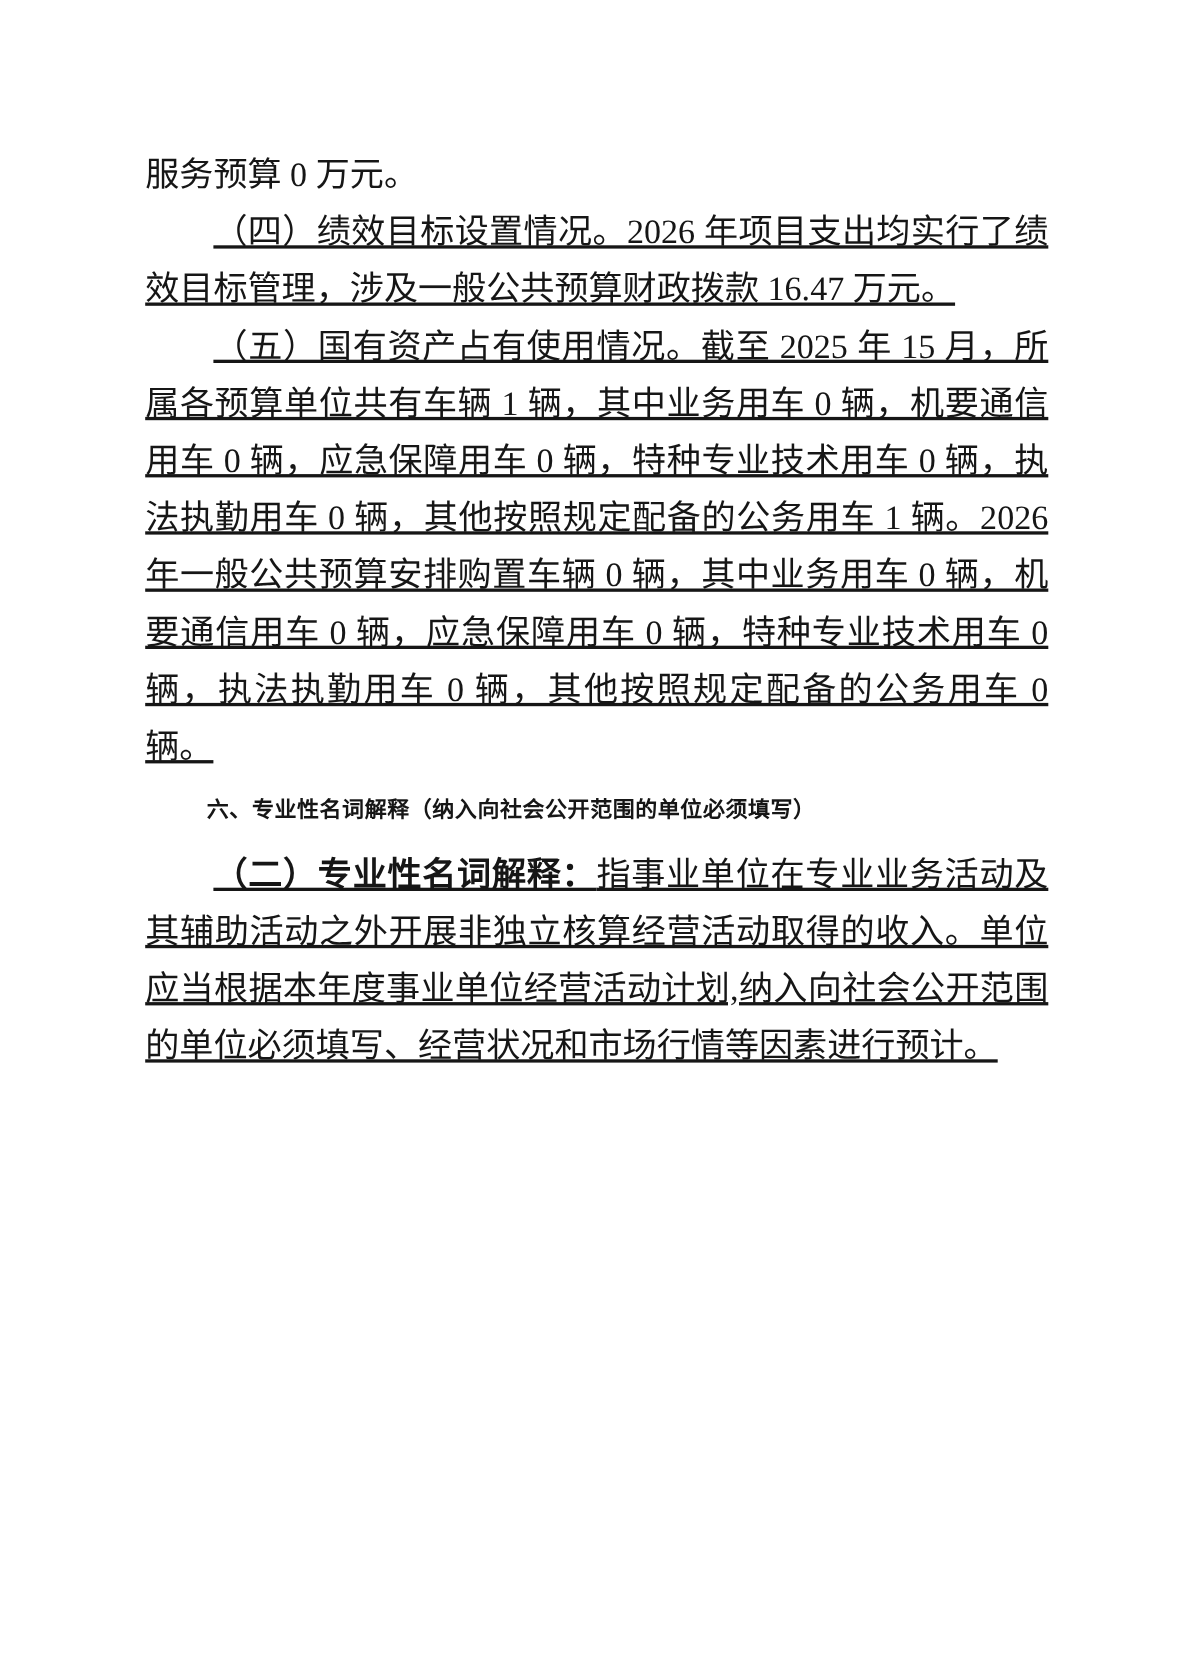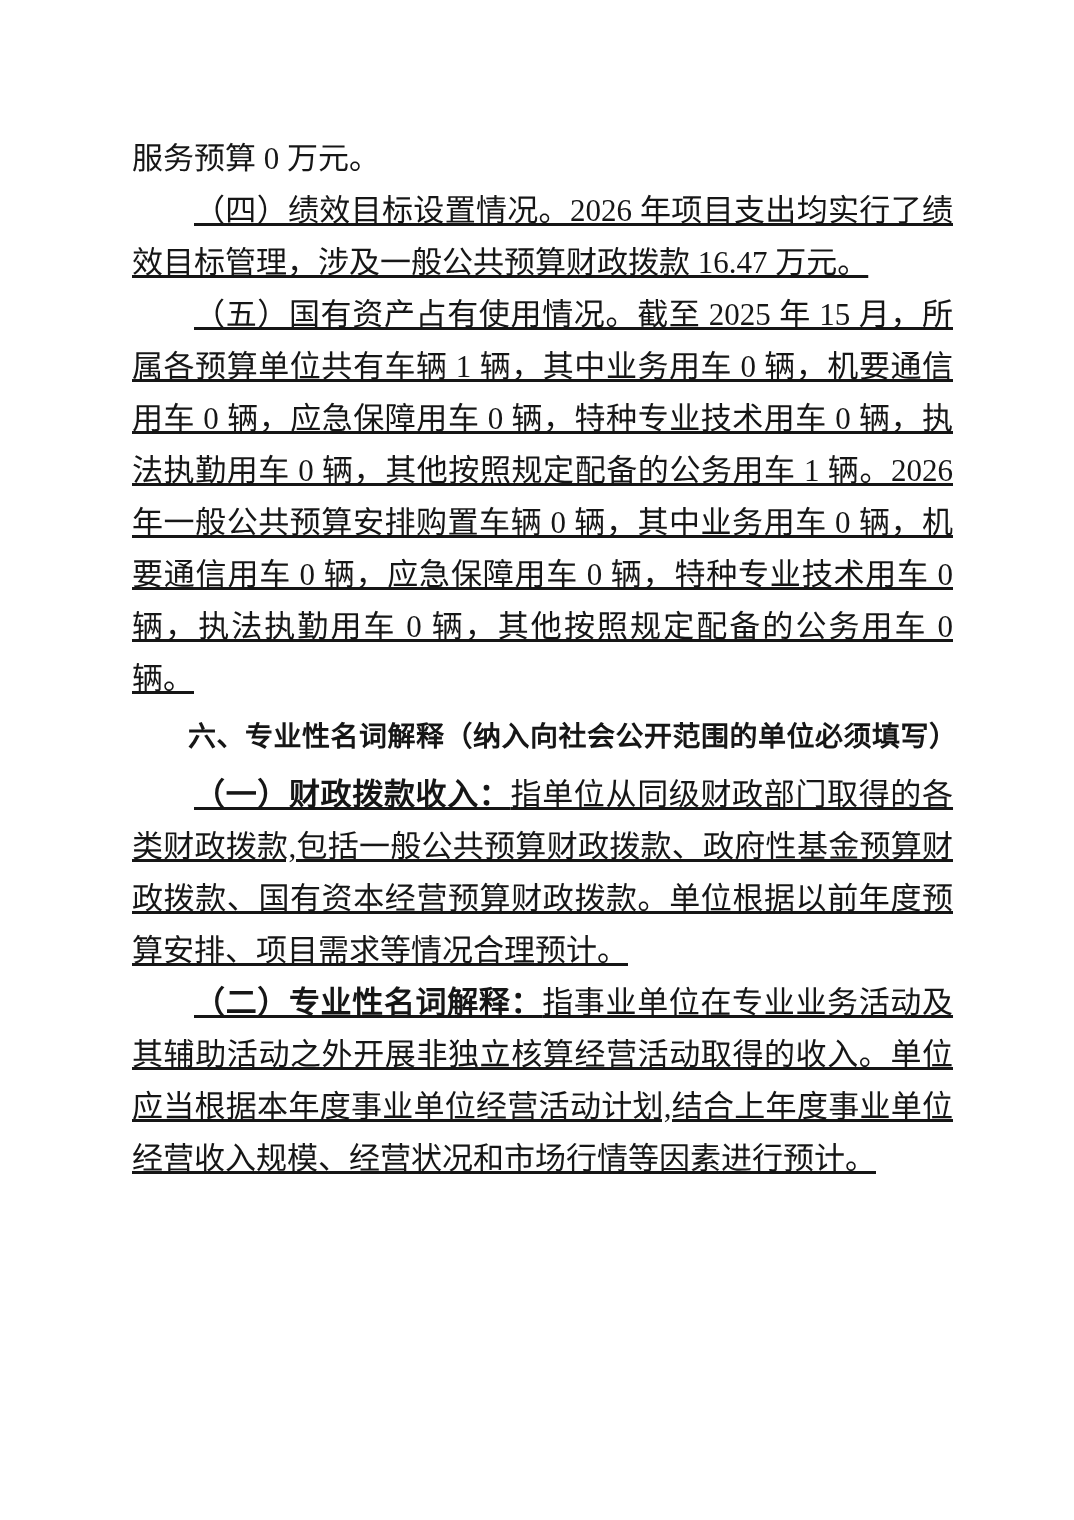--- a/index.html
+++ b/index.html
@@ -33,21 +33,21 @@
   }
   p.indent {
     text-indent: 62px;
     text-decoration: underline;
   }
   .lead {
     font-weight: bold;
   }
   h2.heading {
     margin: 6px 0;
-    font-size: 28px;
+    font-size: 20px;
     line-height: 52px;
     font-weight: bold;
     font-family: "Liberation Sans", "DejaVu Sans", sans-serif;
     text-indent: 56px;
     white-space: nowrap;
     letter-spacing: 0.5px;
   }
 </style>
 </head>
 <body>
@@ -56,19 +56,18 @@
   <div class="text-block">
 
     <p class="body">服务预算 0 万元。</p>
 
     <p class="body indent">（四）绩效目标设置情况。2026 年项目支出均实行了绩效目标管理，涉及一般公共预算财政拨款 16.47 万元。</p>
 
     <p class="body indent">（五）国有资产占有使用情况。截至 2025 年 15 月，所属各预算单位共有车辆 1 辆，其中业务用车 0 辆，机要通信用车 0 辆，应急保障用车 0 辆，特种专业技术用车 0 辆，执法执勤用车 0 辆，其他按照规定配备的公务用车 1 辆。2026 年一般公共预算安排购置车辆 0 辆，其中业务用车 0 辆，机要通信用车 0 辆，应急保障用车 0 辆，特种专业技术用车 0 辆，执法执勤用车 0 辆，其他按照规定配备的公务用车 0 辆。</p>
 
     <h2 class="heading">六、专业性名词解释（纳入向社会公开范围的单位必须填写）</h2>
 
-    <p class="body indent"><span class="lead">（一）财政拨款收入：</span><span>指单位从同级财政部门取得的各类财政拨款,包括一般公共预算财政拨款、政府性基金预算财政拨款、国有资本经营预算财政拨款。单位根据以前年度预算安排、项目需求等情况合理预计。</span></p>
 
-    <p class="body indent"><span class="lead">（二）专业性名词解释：</span><span>指事业单位在专业业务活动及其辅助活动之外开展非独立核算经营活动取得的收入。单位应当根据本年度事业单位经营活动计划,结合上年度事业单位经营收入规模、经营状况和市场行情等因素进行预计。</span></p>
+    <p class="body indent"><span class="lead">（二）专业性名词解释：</span><span>指事业单位在专业业务活动及其辅助活动之外开展非独立核算经营活动取得的收入。单位应当根据本年度事业单位经营活动计划,纳入向社会公开范围的单位必须填写、经营状况和市场行情等因素进行预计。</span></p>
 
 
   </div>
 </main>
 
 </body></html>

